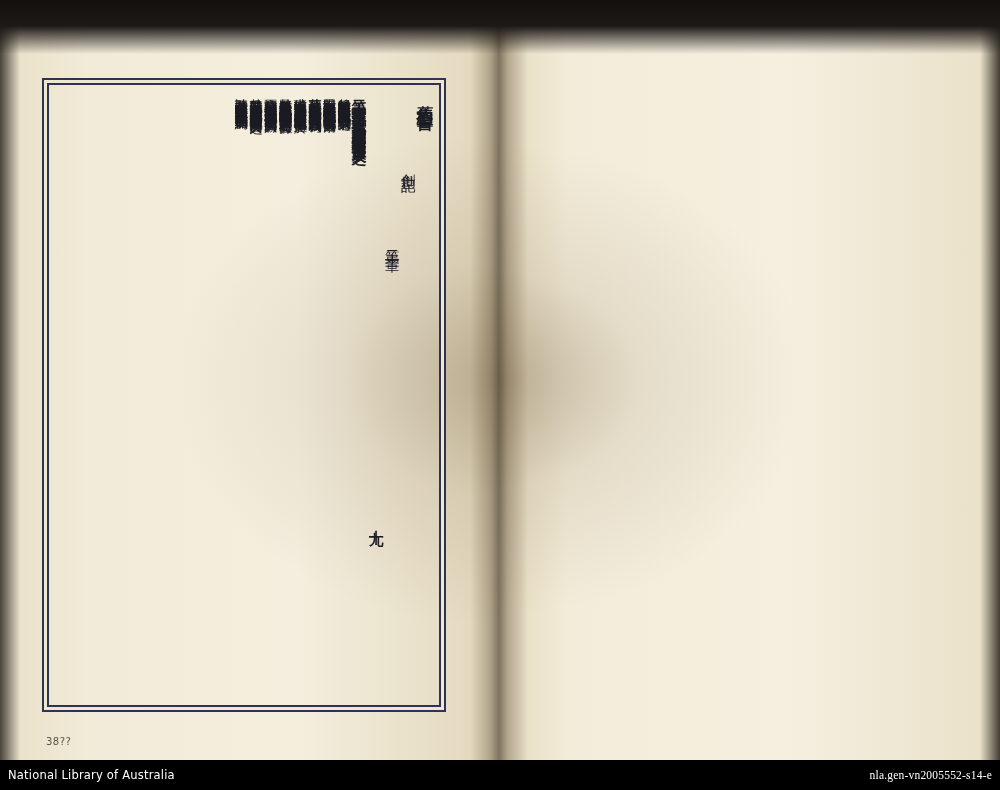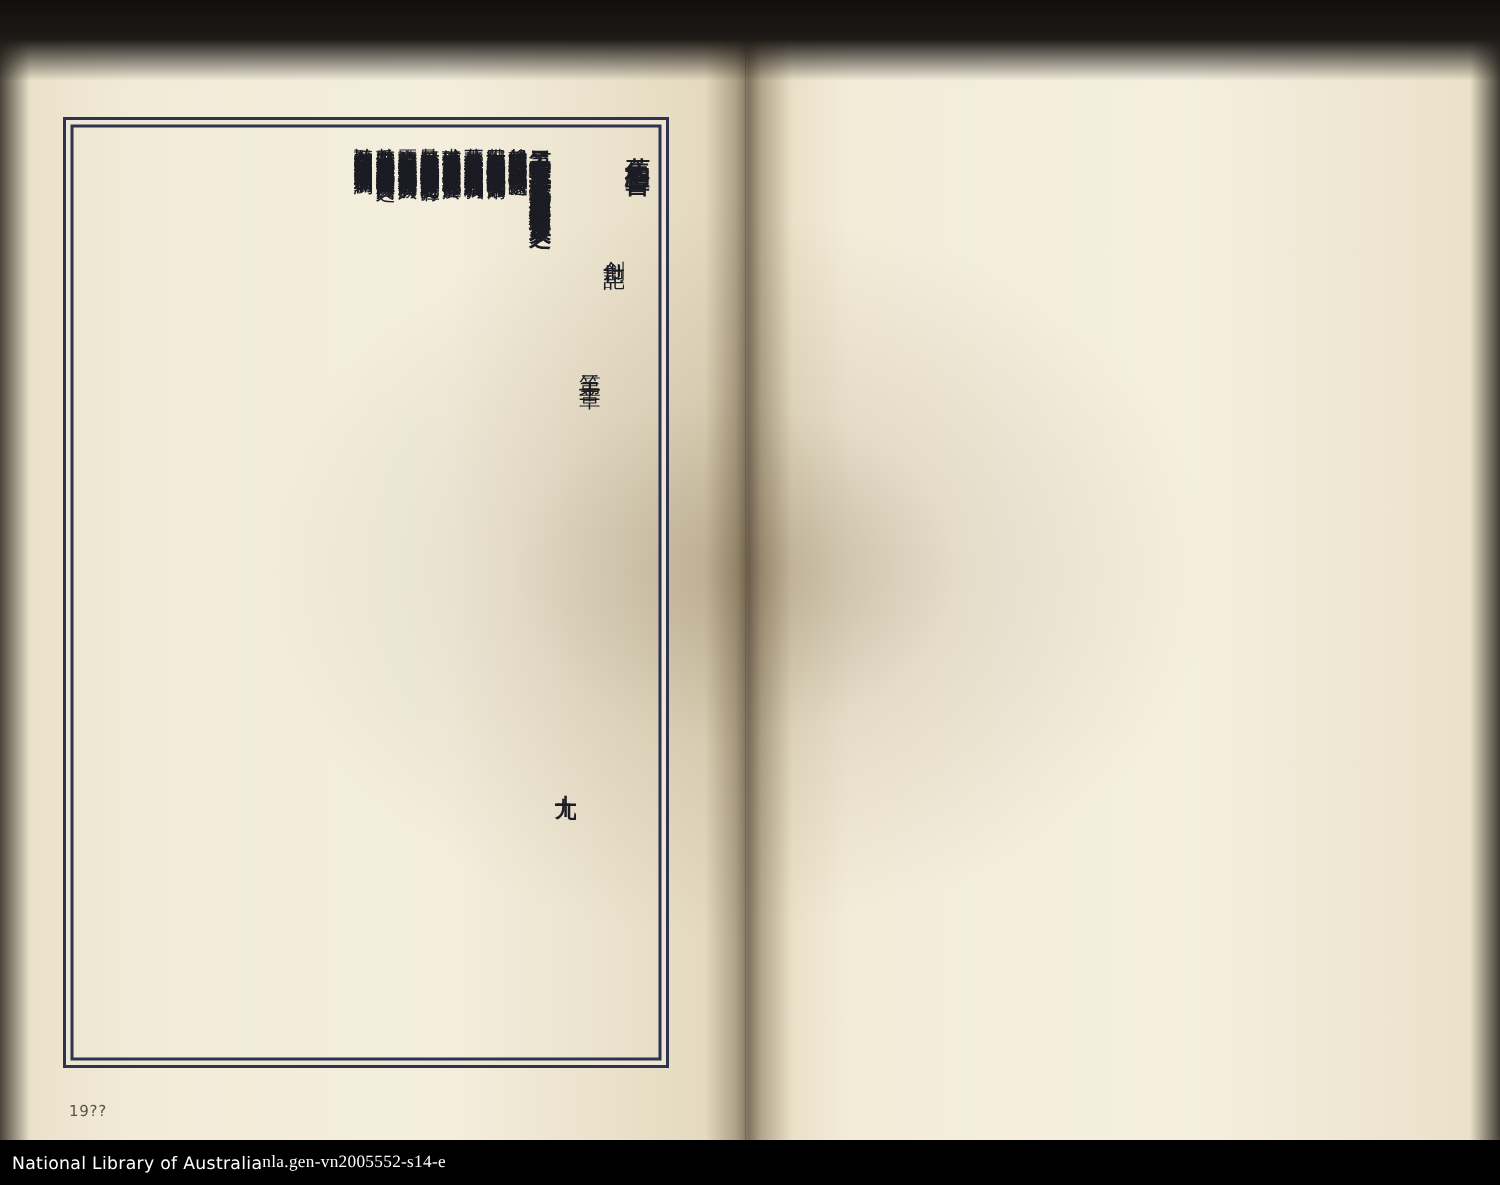--- a/index.html
+++ b/index.html
@@ -163,20 +163,21 @@
     left: 0;
     bottom: 0;
     width: 1000px;
     height: 30px;
     background: #000;
     color: #fff;
     font-family: "DejaVu Sans", sans-serif;
     font-size: 11.5px;
     display: flex;
     align-items: center;
+    justify-content: space-between;
     padding: 0 8px;
     box-sizing: border-box;
   }
   .statusbar .left-credit { letter-spacing: 0.2px; }
   .statusbar .right-id { letter-spacing: 0.2px; font-family: Liberation Serif, serif; }
 </style>
 </head>
 <body>
 
 <div id="viewer">
@@ -195,21 +196,21 @@
           <div class="col">赫人對曰主請聽之爾於我中為有能之牧伯在我塚地間擇其佳者葬爾死者我儕無有禁爾</div>
           <div class="col">葬其死者於其塚地也亞伯拉罕起拜其地之民赫人曰若爾許我得葬死者於此請聽我為我</div>
           <div class="col">求瑣轄子以弗崙使其以田邊之麥比拉穴賣與我在爾中足銀之價以為塚地時以弗崙坐於</div>
           <div class="col">赫邑之居民日若爾許我得葬死者於此請聽我為我求瑣轄子以弗崙在其田之一隅名麥比拉有</div>
           <div class="col">穴焉請亞伯拉罕以足銀之價賣與我在爾中為塚地以弗崙答希伯崙城門出入者一切赫人曰</div>
           <div class="col">其垂聽我以田及田內之穴皆歸爾汝可葬其死者我於邑眾為證亞伯拉罕在民前而拜其邑之民</div>
           <div class="col">請聽吾言我將以金購田爾可受之使死者得葬於此亞伯拉罕聽以弗崙聽價約二</div>
           <div class="col spacer"></div>
         </div>
       </div>
-      <div class="pencil lp">19??</div>
+      <div class="pencil lp">38??</div>
     </div>
 
     <div class="page right">
       
       
     </div>
 
     <div class="gutter"></div>
     <div class="page-edge-dark l"></div>
     <div class="page-edge-dark r"></div>

